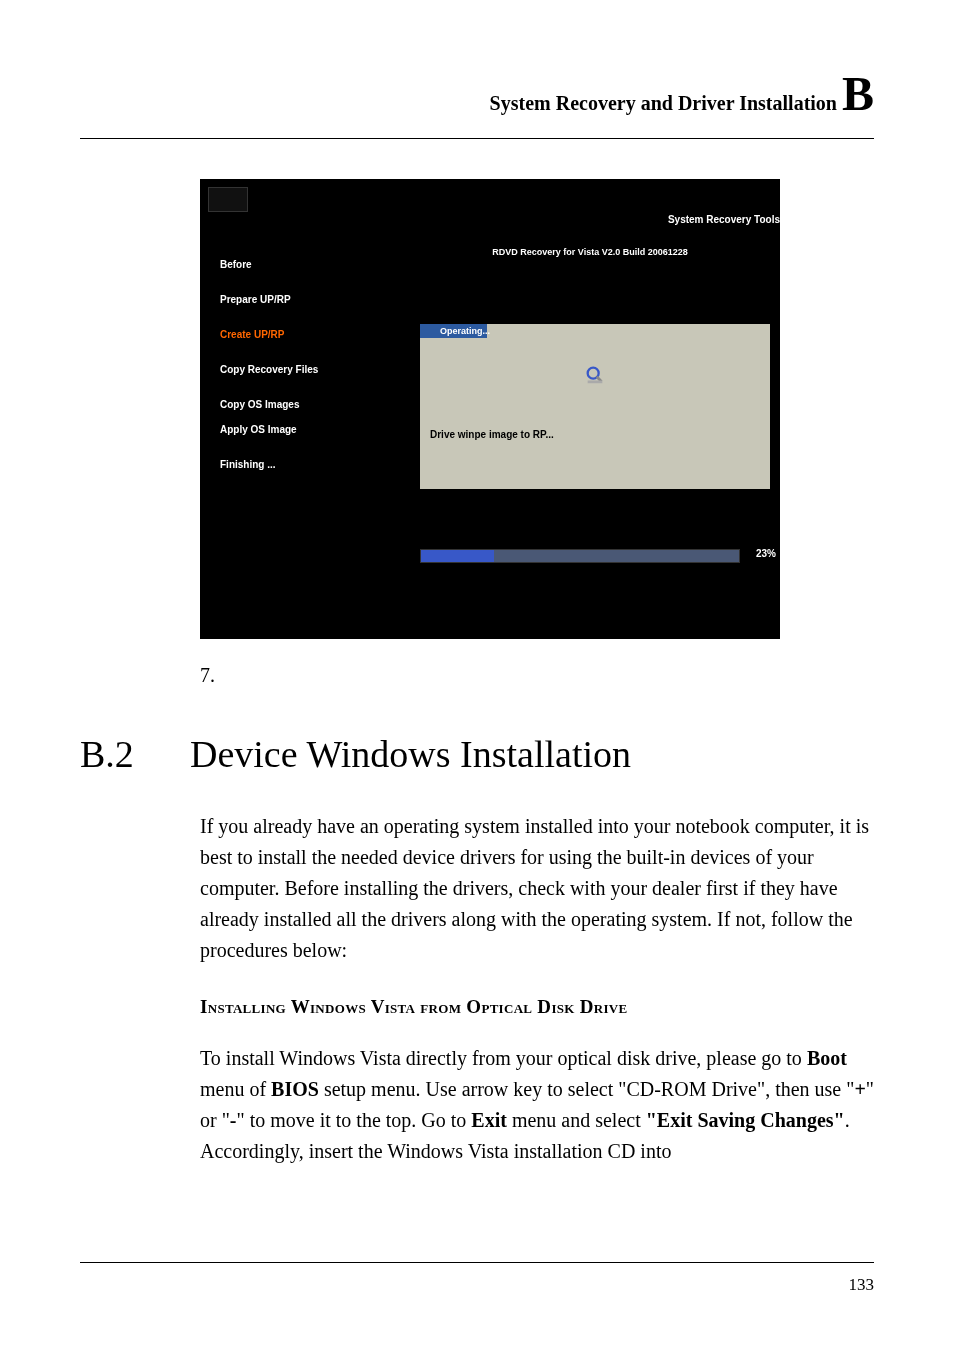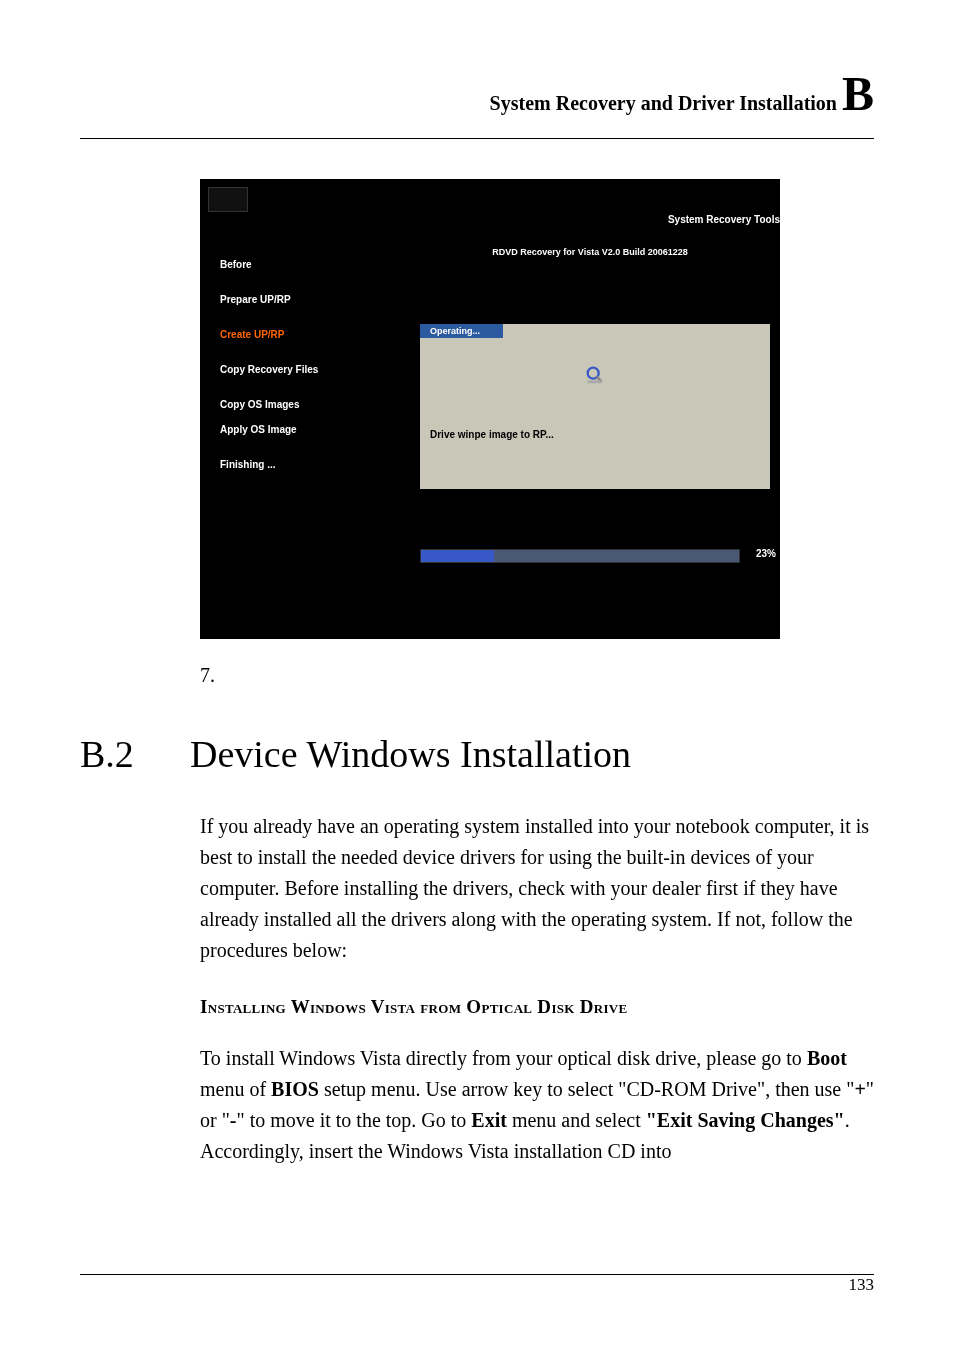--- a/index.html
+++ b/index.html
@@ -91,22 +91,22 @@
       right: 10px;
       height: 165px;
       background: #c8c7b8;
     }
     .scr-box-title {
       background: #2c5aa0;
       color: #fff;
       font-family: Arial, sans-serif;
       font-size: 9px;
       font-weight: bold;
-      padding: 2px 10px;
-      width: 83px;
+      padding: 2px 20px;
+      width: 67px;
     }
     .scr-box-icon {
       position: absolute;
       top: 40px;
       left: 50%;
       transform: translateX(-50%);
       width: 22px;
       height: 22px;
     }
     .scr-box-text {
@@ -177,21 +177,21 @@
       font-variant: small-caps;
       margin-bottom: 25px;
       letter-spacing: 0.3px;
     }
     .page-footer {
       position: absolute;
       bottom: 60px;
       left: 80px;
       right: 80px;
       border-top: 1.5px solid #000;
-      padding-top: 0;
+      padding-top: 12px;
       text-align: right;
       font-size: 17px;
     }
   </style>
 </head>
 <body>
 
 <div class="header">
   <span class="header-text">System Recovery and Driver Installation </span><span class="header-letter">B</span>
 </div>

